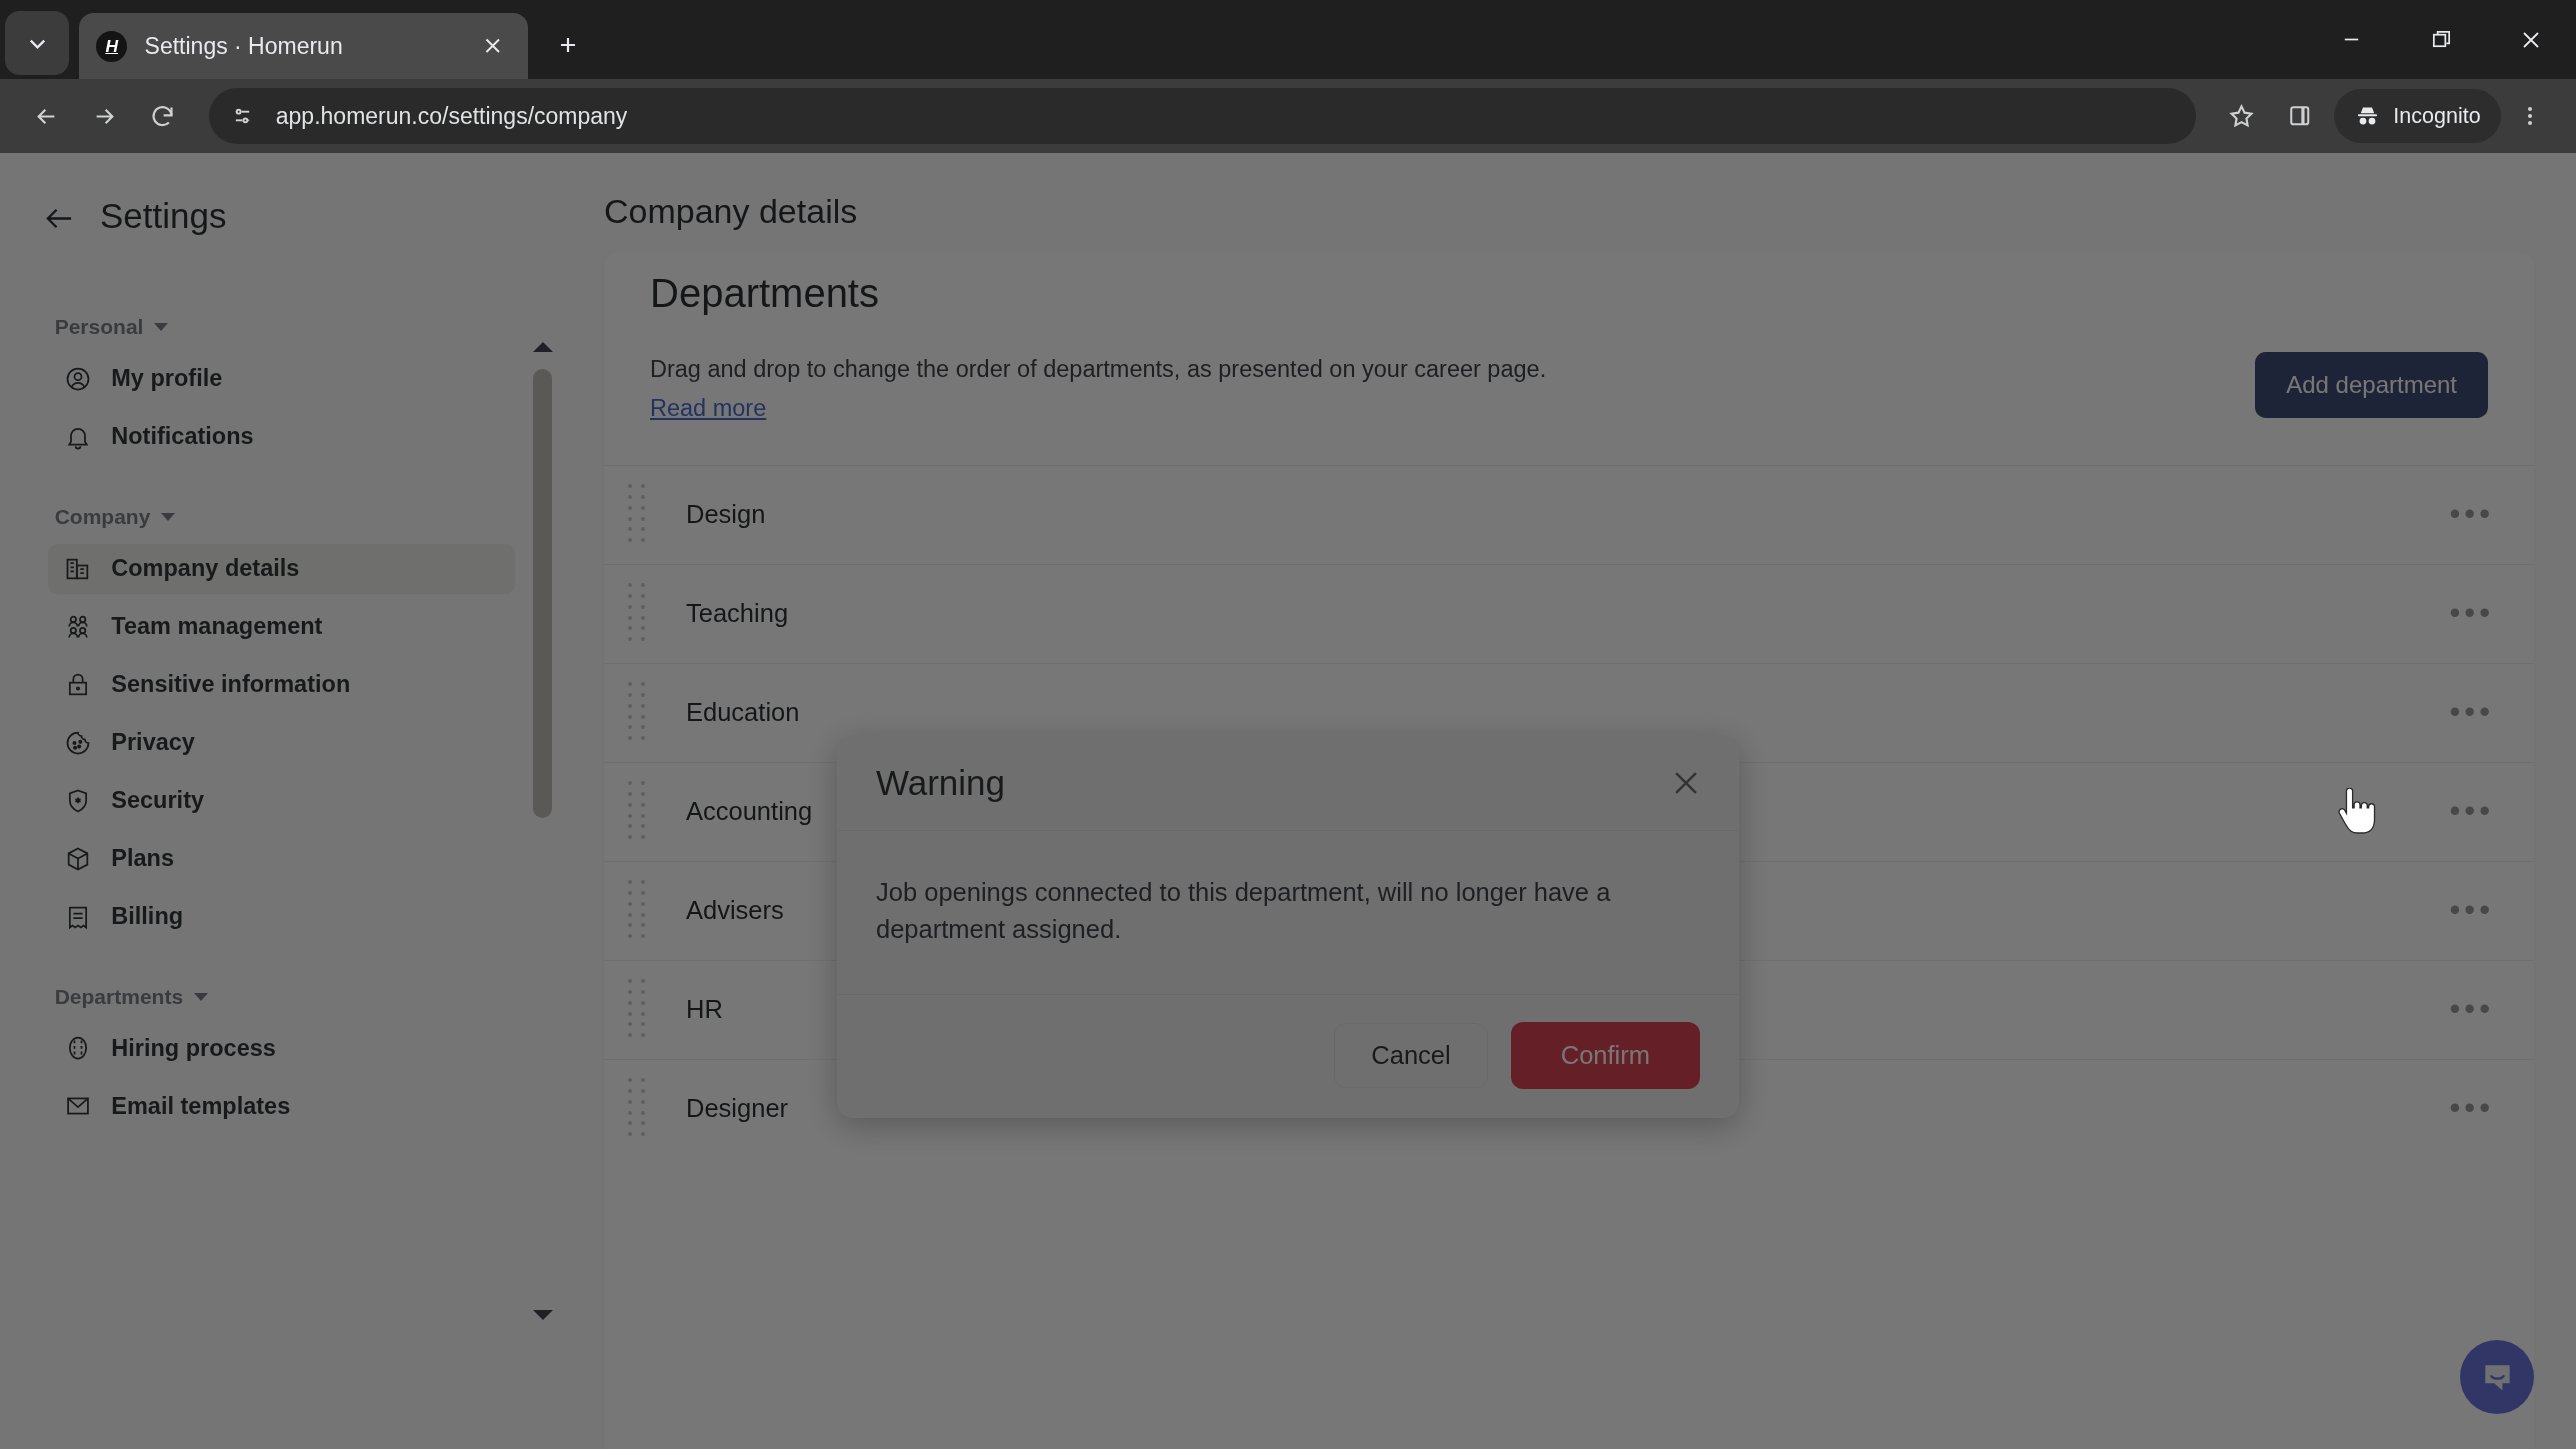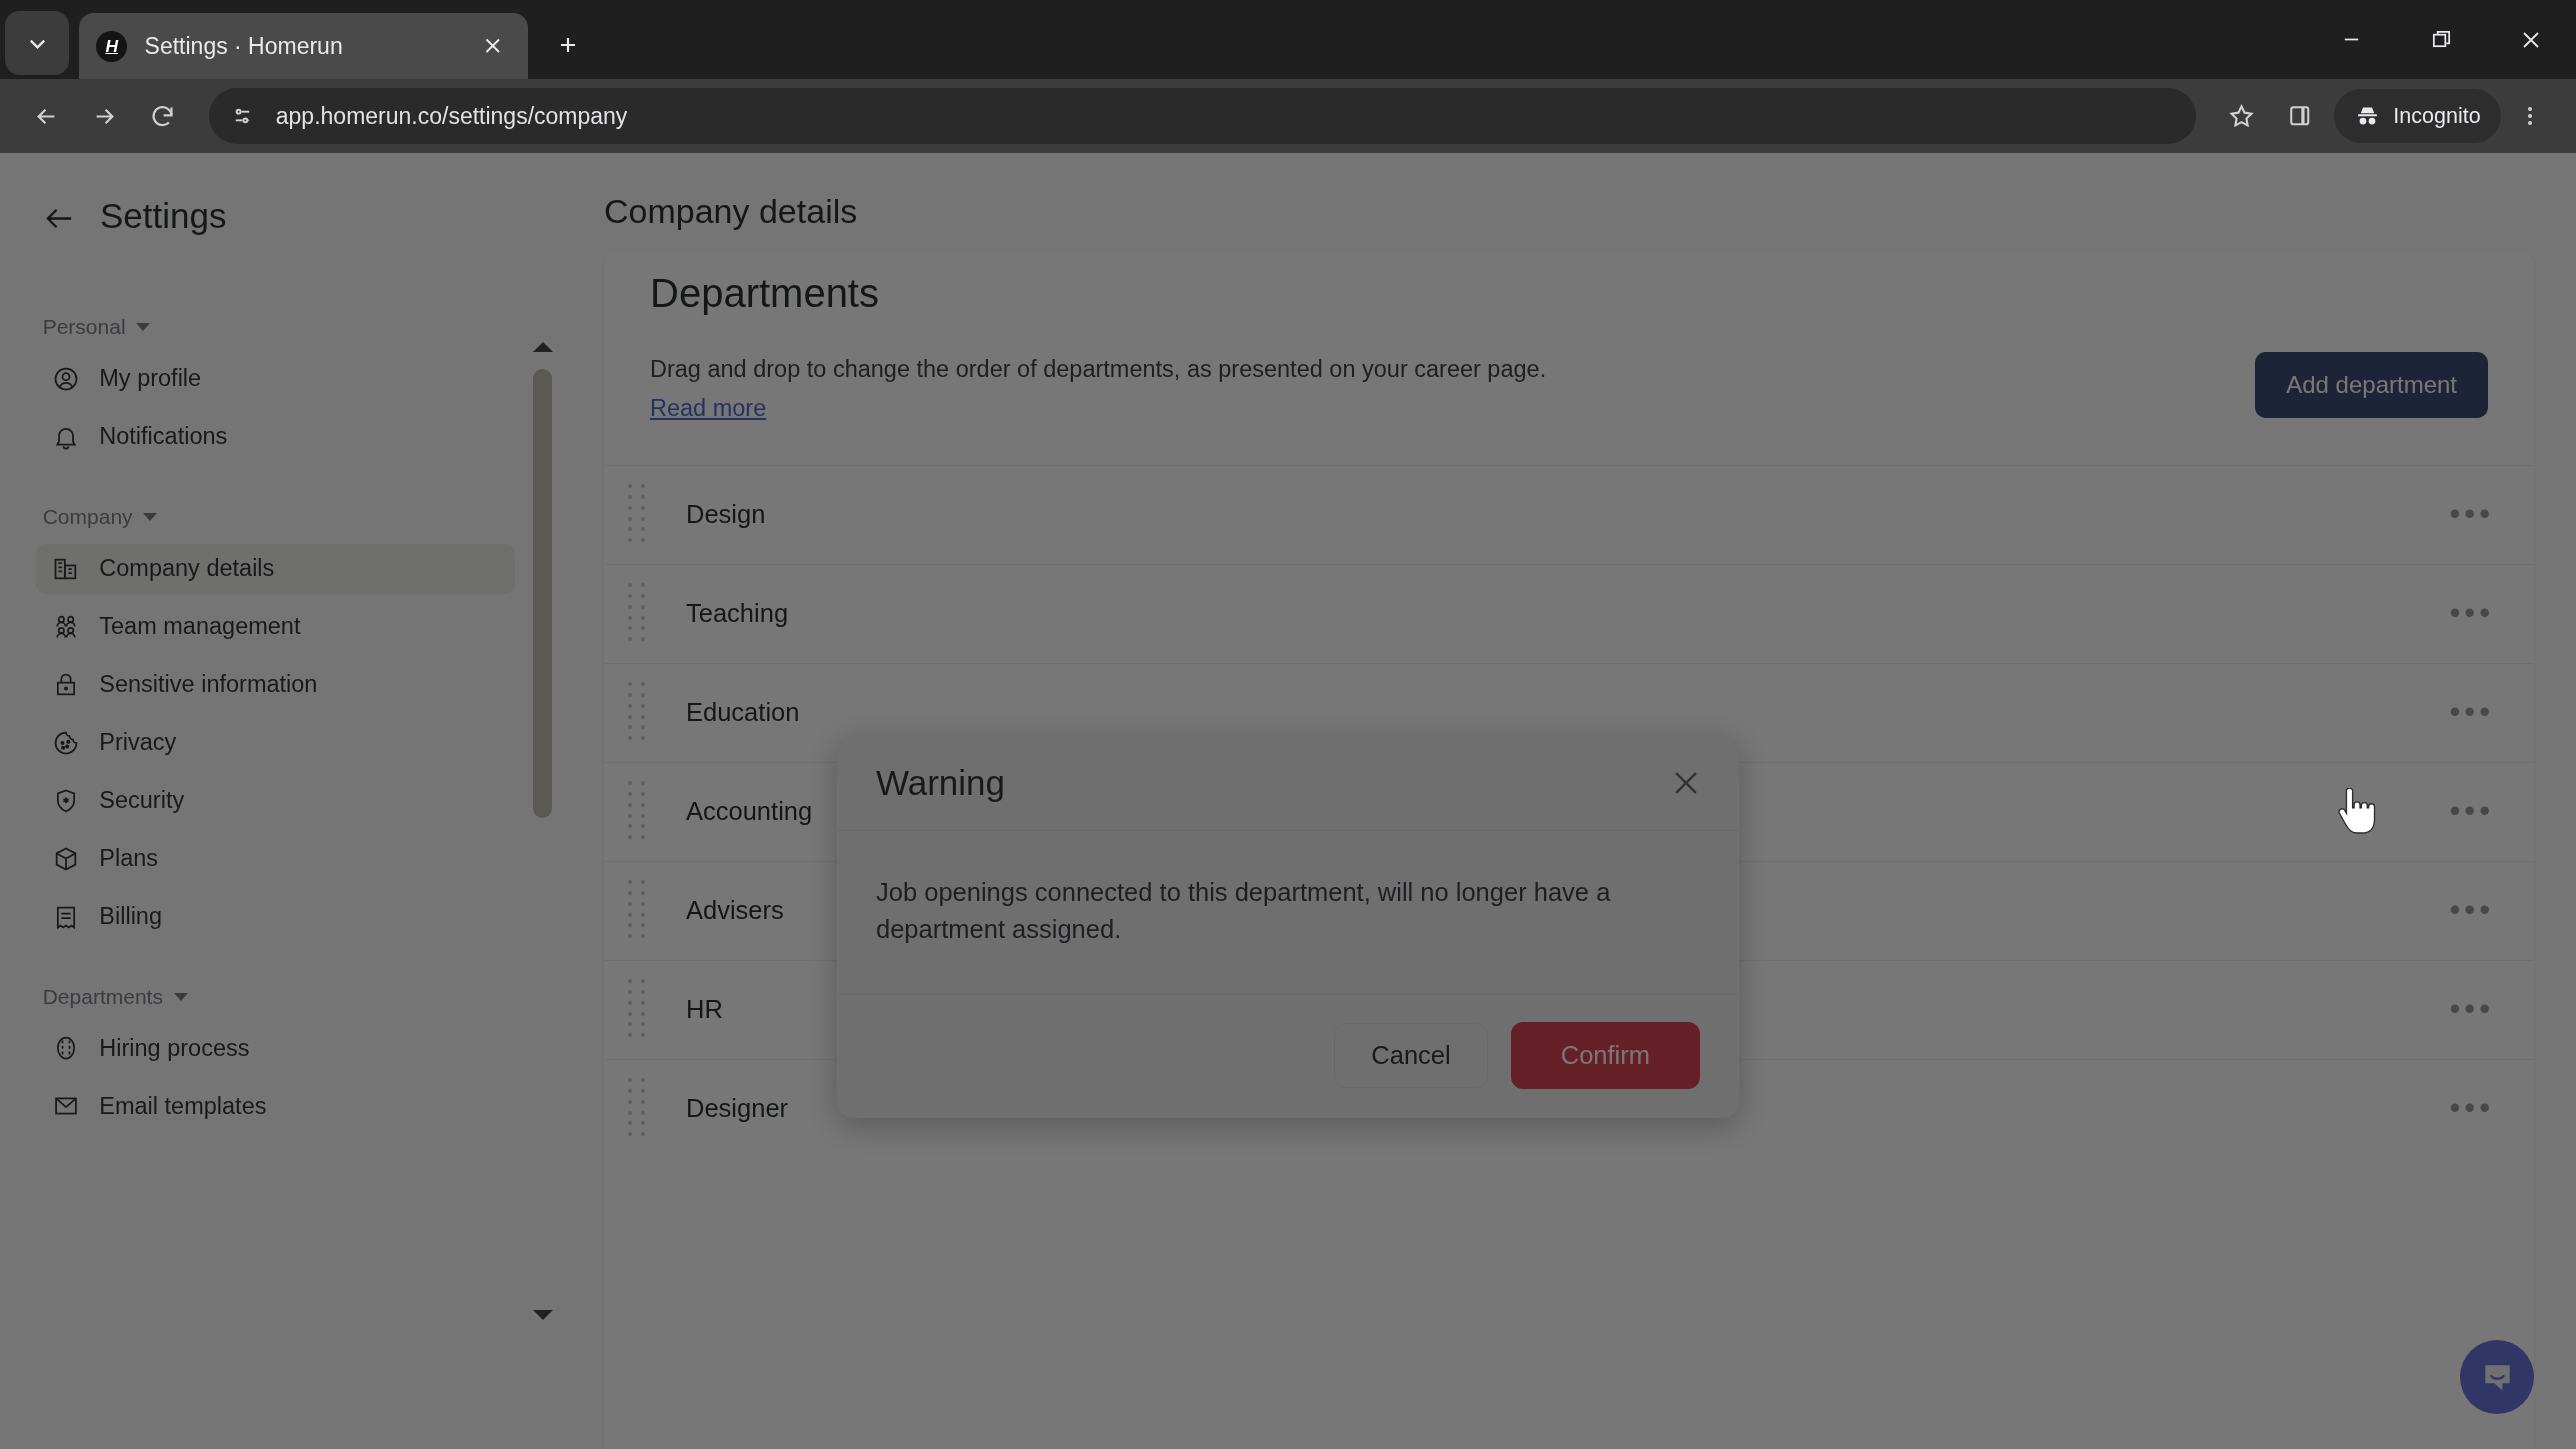--- a/index.html
+++ b/index.html
@@ -105,21 +105,21 @@
     background: #fbfbfa; position: relative;
     padding-top: 43px;
   }
   .settings-head {
     display: flex; align-items: flex-end; gap: 23px;
     padding-left: 42px; margin-bottom: 79px;
   }
   .settings-head .back { color: #16191d; display:flex; }
   .settings-title { font-size: 35px; color: #16191d; font-weight: 400; }
 
-  .nav-scroll { padding-left: 36px; padding-right: 47px; }
+  .nav-scroll { padding-left: 48px; padding-right: 47px; font-weight: bold; }
   .nav-group-label {
     display: flex; align-items: center; gap: 10.7px;
     font-size: 21px; color: #6d7178; margin: 0 0 14.8px 6.7px;
   }
   .nav-group-label .caret {
     width: 0; height: 0;
     border-left: 7.4px solid transparent;
     border-right: 7.4px solid transparent;
     border-top: 8px solid #6d7178;
   }

